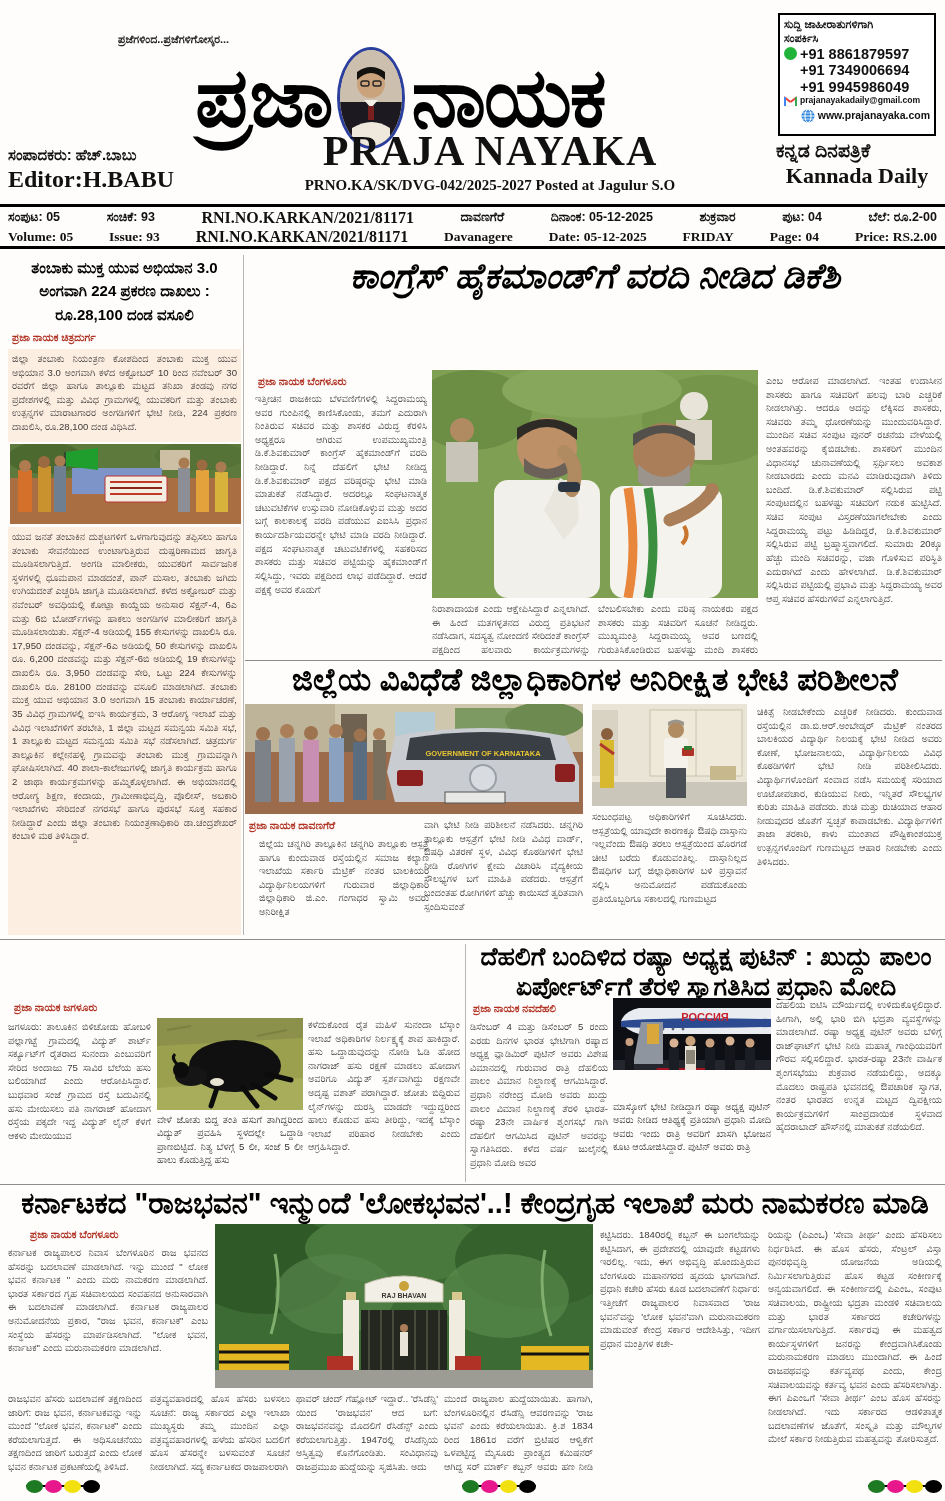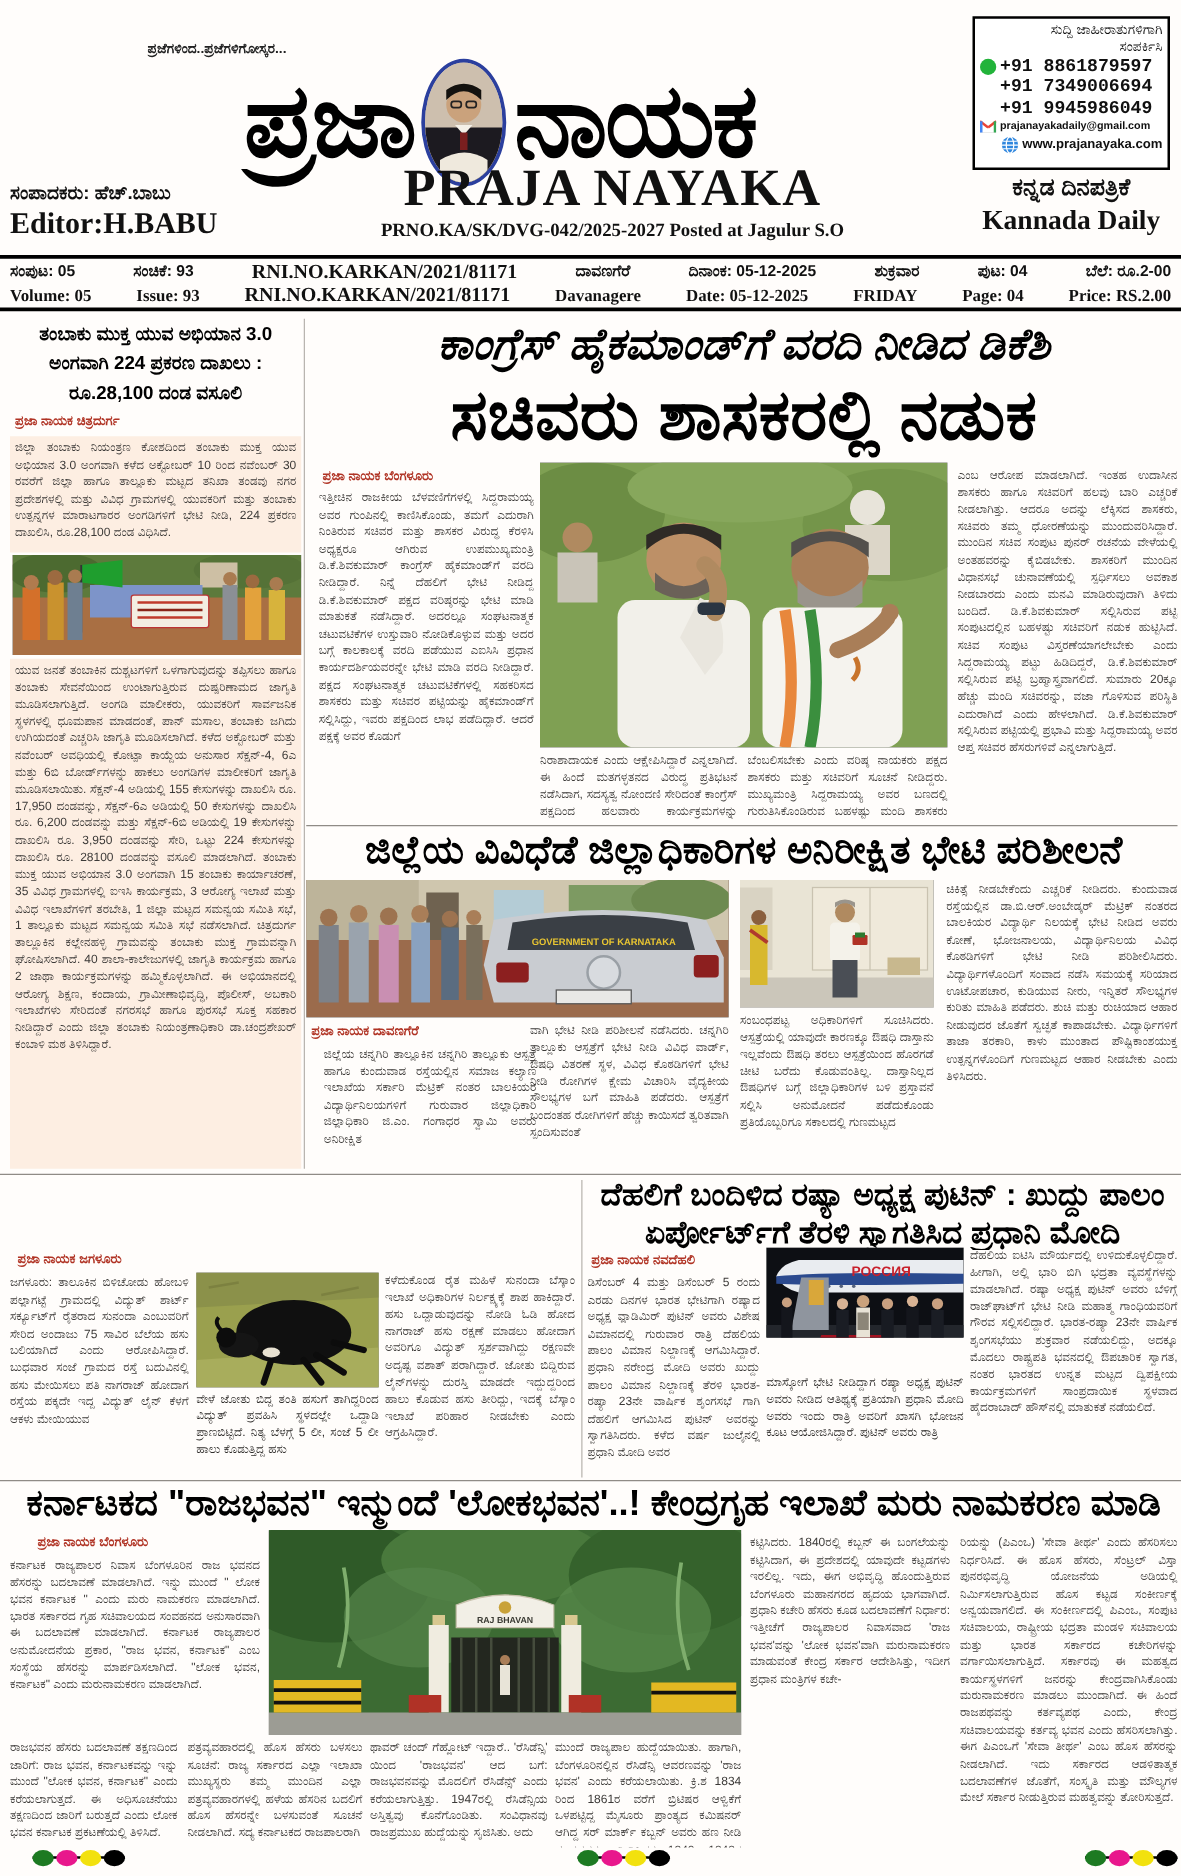--- a/index.html
+++ b/index.html
@@ -12,25 +12,25 @@
   .masthead-kn{font-size:82px;font-weight:bold;color:#000;line-height:1;letter-spacing:-2px;white-space:nowrap;}
   .portrait{width:62px;height:96px;border:3px solid #2b3f9e;border-radius:50%;overflow:hidden;flex:0 0 auto;background:#d8cfc2;}
   .editor-kn{left:8px;top:146px;width:220px;height:20px;font-size:15px;font-weight:bold;}
   .editor-en{left:8px;top:166px;width:240px;height:30px;font-size:24px;font-weight:bold;font-family:"Liberation Serif",serif;}
   .title-en{left:240px;top:130px;width:500px;height:46px;font-size:42px;font-weight:bold;
             font-family:"Liberation Serif",serif;text-align:center;letter-spacing:1px;line-height:1;}
   .prno{left:240px;top:177px;width:500px;height:22px;font-size:15px;font-weight:bold;
         font-family:"Liberation Serif",serif;text-align:center;}
   .contact-box{left:778px;top:13px;width:158px;height:123px;border:2px solid #000;background:#fff;
                font-size:10px;padding:3px 4px;box-sizing:border-box;}
-  .contact-box .kn{font-weight:normal;text-align:right;font-size:11px;line-height:1.25;}
+  .contact-box .kn{font-weight:bold;text-align:left;font-size:11px;line-height:1.25;}
   .contact-line{display:flex;align-items:center;gap:3px;line-height:1.15;}
-  .phone{font-family:Liberation Mono, monospace;font-weight:bold;font-size:14.5px;}
+  .phone{font-family:Liberation Sans, sans-serif;font-weight:bold;font-size:14.5px;}
   .cicon{width:13px;height:13px;border-radius:50%;flex:0 0 auto;display:inline-block;}
-  .daily-kn{left:776px;top:140px;width:162px;height:24px;font-size:19px;font-weight:bold;text-align:center;}
+  .daily-kn{left:776px;top:140px;width:162px;height:24px;font-size:19px;font-weight:bold;}
   .daily-en{left:774px;top:163px;width:166px;height:28px;font-size:22px;font-weight:bold;text-align:center;
             font-family:"Liberation Serif",serif;}
   
   .meta{left:0;top:204px;width:945px;height:45px;border-top:3px solid #000;border-bottom:3px solid #000;
         box-sizing:border-box;padding:1px 8px;}
   .meta-row{display:flex;justify-content:space-between;align-items:center;height:19px;
             font-weight:bold;white-space:nowrap;}
   .meta-row.kn{font-size:12.5px;}
   .meta-row.en{font-size:13.5px;font-family:"Liberation Serif",serif;}
   
@@ -168,21 +168,20 @@
       <circle cx="192" cy="21" r="5.5" fill="#9c6a40"></circle>
       <rect x="205" y="28" width="13" height="40" fill="#d7b33c"></rect>
       <circle cx="211" cy="23" r="5.5" fill="#a97b50"></circle>
     </svg>
   </div>
   <div class="abs body-txt peach" style="left:8px;top:527px;width:233px;height:408px;">ಯುವ ಜನತೆ ತಂಬಾಕಿನ ದುಶ್ಚಟಗಳಿಗೆ ಒಳಗಾಗುವುದನ್ನು ತಪ್ಪಿಸಲು ಹಾಗೂ ತಂಬಾಕು ಸೇವನೆಯಿಂದ ಉಂಟಾಗುತ್ತಿರುವ ದುಷ್ಪರಿಣಾಮದ ಜಾಗೃತಿ ಮೂಡಿಸಲಾಗುತ್ತಿದೆ. ಅಂಗಡಿ ಮಾಲೀಕರು, ಯುವಕರಿಗೆ ಸಾರ್ವಜನಿಕ ಸ್ಥಳಗಳಲ್ಲಿ ಧೂಮಪಾನ ಮಾಡದಂತೆ, ಪಾನ್ ಮಸಾಲ, ತಂಬಾಕು ಜಗಿದು ಉಗಿಯದಂತೆ ಎಚ್ಚರಿಸಿ ಜಾಗೃತಿ ಮೂಡಿಸಲಾಗಿದೆ. ಕಳೆದ ಅಕ್ಟೋಬರ್ ಮತ್ತು ನವೆಂಬರ್ ಅವಧಿಯಲ್ಲಿ ಕೋಟ್ಪಾ ಕಾಯ್ದೆಯ ಅನುಸಾರ ಸೆಕ್ಷನ್-4, 6ಎ ಮತ್ತು 6ಬಿ ಬೋರ್ಡ್‌ಗಳನ್ನು ಹಾಕಲು ಅಂಗಡಿಗಳ ಮಾಲೀಕರಿಗೆ ಜಾಗೃತಿ ಮೂಡಿಸಲಾಯಿತು. ಸೆಕ್ಷನ್-4 ಅಡಿಯಲ್ಲಿ 155 ಕೇಸುಗಳನ್ನು ದಾಖಲಿಸಿ ರೂ. 17,950 ದಂಡವನ್ನು, ಸೆಕ್ಷನ್-6ಎ ಅಡಿಯಲ್ಲಿ 50 ಕೇಸುಗಳನ್ನು ದಾಖಲಿಸಿ ರೂ. 6,200 ದಂಡವನ್ನು ಮತ್ತು ಸೆಕ್ಷನ್-6ಬಿ ಅಡಿಯಲ್ಲಿ 19 ಕೇಸುಗಳನ್ನು ದಾಖಲಿಸಿ ರೂ. 3,950 ದಂಡವನ್ನು ಸೇರಿ, ಒಟ್ಟು 224 ಕೇಸುಗಳನ್ನು ದಾಖಲಿಸಿ ರೂ. 28100 ದಂಡವನ್ನು ವಸೂಲಿ ಮಾಡಲಾಗಿದೆ. ತಂಬಾಕು ಮುಕ್ತ ಯುವ ಅಭಿಯಾನ 3.0 ಅಂಗವಾಗಿ 15 ತಂಬಾಕು ಕಾರ್ಯಾಚರಣೆ, 35 ವಿವಿಧ ಗ್ರಾಮಗಳಲ್ಲಿ ಐಇಸಿ ಕಾರ್ಯಕ್ರಮ, 3 ಆರೋಗ್ಯ ಇಲಾಖೆ ಮತ್ತು ವಿವಿಧ ಇಲಾಖೆಗಳಿಗೆ ತರಬೇತಿ, 1 ಜಿಲ್ಲಾ ಮಟ್ಟದ ಸಮನ್ವಯ ಸಮಿತಿ ಸಭೆ, 1 ತಾಲ್ಲೂಕು ಮಟ್ಟದ ಸಮನ್ವಯ ಸಮಿತಿ ಸಭೆ ನಡೆಸಲಾಗಿದೆ. ಚಿತ್ರದುರ್ಗ ತಾಲ್ಲೂಕಿನ ಕಲ್ಲೇನಹಳ್ಳಿ ಗ್ರಾಮವನ್ನು ತಂಬಾಕು ಮುಕ್ತ ಗ್ರಾಮವನ್ನಾಗಿ ಘೋಷಿಸಲಾಗಿದೆ. 40 ಶಾಲಾ-ಕಾಲೇಜುಗಳಲ್ಲಿ ಜಾಗೃತಿ ಕಾರ್ಯಕ್ರಮ ಹಾಗೂ 2 ಜಾಥಾ ಕಾರ್ಯಕ್ರಮಗಳನ್ನು ಹಮ್ಮಿಕೊಳ್ಳಲಾಗಿದೆ. ಈ ಅಭಿಯಾನದಲ್ಲಿ ಆರೋಗ್ಯ ಶಿಕ್ಷಣ, ಕಂದಾಯ, ಗ್ರಾಮೀಣಾಭಿವೃದ್ಧಿ, ಪೊಲೀಸ್, ಅಬಕಾರಿ ಇಲಾಖೆಗಳು ಸೇರಿದಂತೆ ನಗರಸಭೆ ಹಾಗೂ ಪುರಸಭೆ ಸೂಕ್ತ ಸಹಕಾರ ನೀಡಿದ್ದಾರೆ ಎಂದು ಜಿಲ್ಲಾ ತಂಬಾಕು ನಿಯಂತ್ರಣಾಧಿಕಾರಿ ಡಾ.ಚಂದ್ರಶೇಖರ್ ಕಂಬಾಳಿ ಮಠ ತಿಳಿಸಿದ್ದಾರೆ.</div>
 
   <div class="vline" style="left:243px;top:255px;height:680px;"></div>
 
   <div class="abs hl" style="left:250px;top:257px;width:690px;height:46px;font-size:35px;line-height:1.1;font-style:italic;">ಕಾಂಗ್ರೆಸ್ ಹೈಕಮಾಂಡ್‌ಗೆ ವರದಿ ನೀಡಿದ ಡಿಕೆಶಿ</div>
-  <div class="abs hl" style="left:250px;top:303px;width:690px;height:66px;font-size:56px;line-height:1.05;">ಸಚಿವರು ಶಾಸಕರಲ್ಲಿ ನಡುಕ</div>
   <div class="abs byline" style="left:258px;top:375px;width:170px;height:15px;">ಪ್ರಜಾ ನಾಯಕ  ಬೆಂಗಳೂರು</div>
   <div class="abs body-txt" style="left:255px;top:392px;width:172px;height:266px;">ಇತ್ತೀಚಿನ ರಾಜಕೀಯ ಬೆಳವಣಿಗೆಗಳಲ್ಲಿ ಸಿದ್ದರಾಮಯ್ಯ ಅವರ ಗುಂಪಿನಲ್ಲಿ ಕಾಣಿಸಿಕೊಂಡು, ತಮಗೆ ಎದುರಾಗಿ ನಿಂತಿರುವ ಸಚಿವರ ಮತ್ತು ಶಾಸಕರ ವಿರುದ್ಧ ಕೆರಳಿಸಿ ಅಧ್ಯಕ್ಷರೂ ಆಗಿರುವ ಉಪಮುಖ್ಯಮಂತ್ರಿ ಡಿ.ಕೆ.ಶಿವಕುಮಾರ್ ಕಾಂಗ್ರೆಸ್ ಹೈಕಮಾಂಡ್‌ಗೆ ವರದಿ ನೀಡಿದ್ದಾರೆ. ನಿನ್ನೆ ದೆಹಲಿಗೆ ಭೇಟಿ ನೀಡಿದ್ದ ಡಿ.ಕೆ.ಶಿವಕುಮಾರ್ ಪಕ್ಷದ ವರಿಷ್ಠರನ್ನು ಭೇಟಿ ಮಾಡಿ ಮಾತುಕತೆ ನಡೆಸಿದ್ದಾರೆ. ಅದರಲ್ಲೂ ಸಂಘಟನಾತ್ಮಕ ಚಟುವಟಿಕೆಗಳ ಉಸ್ತುವಾರಿ ನೋಡಿಕೊಳ್ಳುವ ಮತ್ತು ಅದರ ಬಗ್ಗೆ ಕಾಲಕಾಲಕ್ಕೆ ವರದಿ ಪಡೆಯುವ ಎಐಸಿಸಿ ಪ್ರಧಾನ ಕಾರ್ಯದರ್ಶಿಯವರನ್ನೇ ಭೇಟಿ ಮಾಡಿ ವರದಿ ನೀಡಿದ್ದಾರೆ. ಪಕ್ಷದ ಸಂಘಟನಾತ್ಮಕ ಚಟುವಟಿಕೆಗಳಲ್ಲಿ ಸಹಕರಿಸದ ಶಾಸಕರು ಮತ್ತು ಸಚಿವರ ಪಟ್ಟಿಯನ್ನು ಹೈಕಮಾಂಡ್‌ಗೆ ಸಲ್ಲಿಸಿದ್ದು, ಇವರು ಪಕ್ಷದಿಂದ ಲಾಭ ಪಡೆದಿದ್ದಾರೆ. ಆದರೆ ಪಕ್ಷಕ್ಕೆ ಅವರ ಕೊಡುಗೆ</div>
 
   <div class="abs photo" style="left:432px;top:370px;width:326px;height:228px;">
     <svg width="326" height="228" viewBox="0 0 326 228">
       <rect width="326" height="228" fill="#7fa053"></rect>
       <ellipse cx="40" cy="40" rx="60" ry="40" fill="#6c8d44"></ellipse>
       <ellipse cx="280" cy="50" rx="70" ry="45" fill="#74954a"></ellipse>
       <ellipse cx="160" cy="20" rx="90" ry="28" fill="#87a75c"></ellipse>
       <circle cx="262" cy="36" r="14" fill="#e8e4da"></circle>

